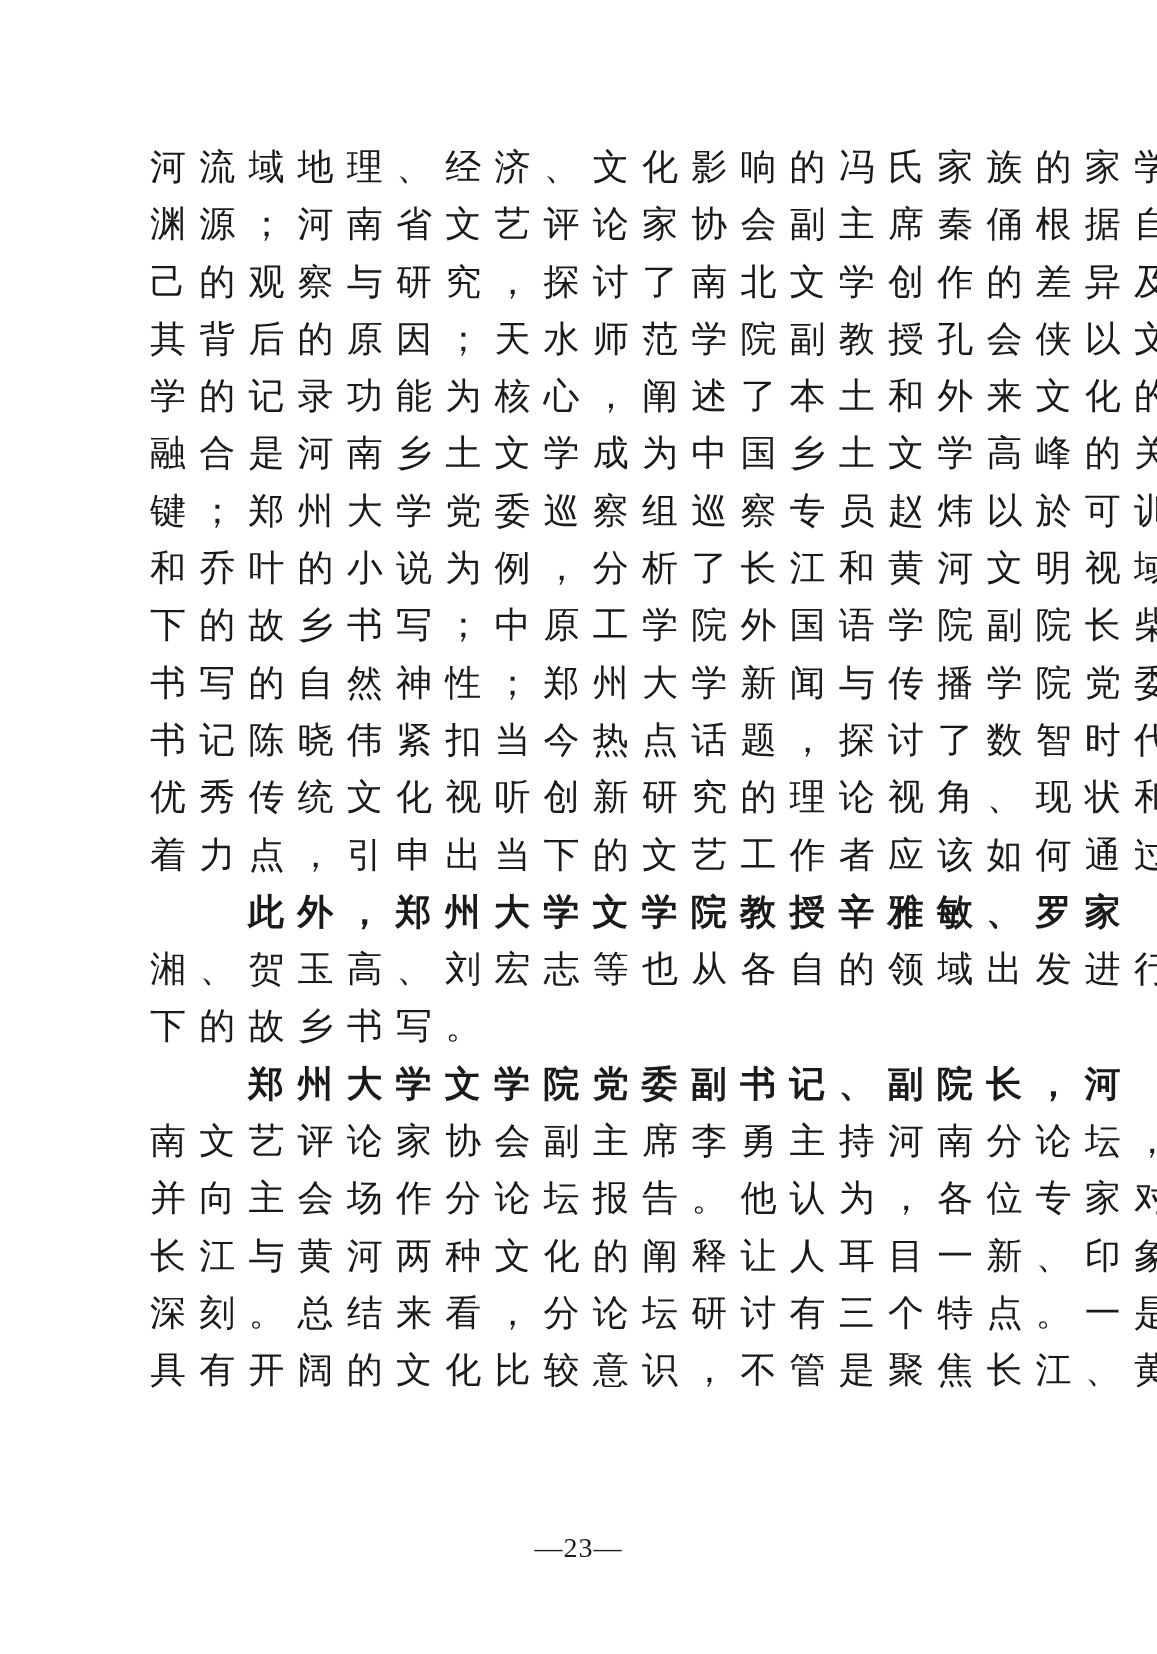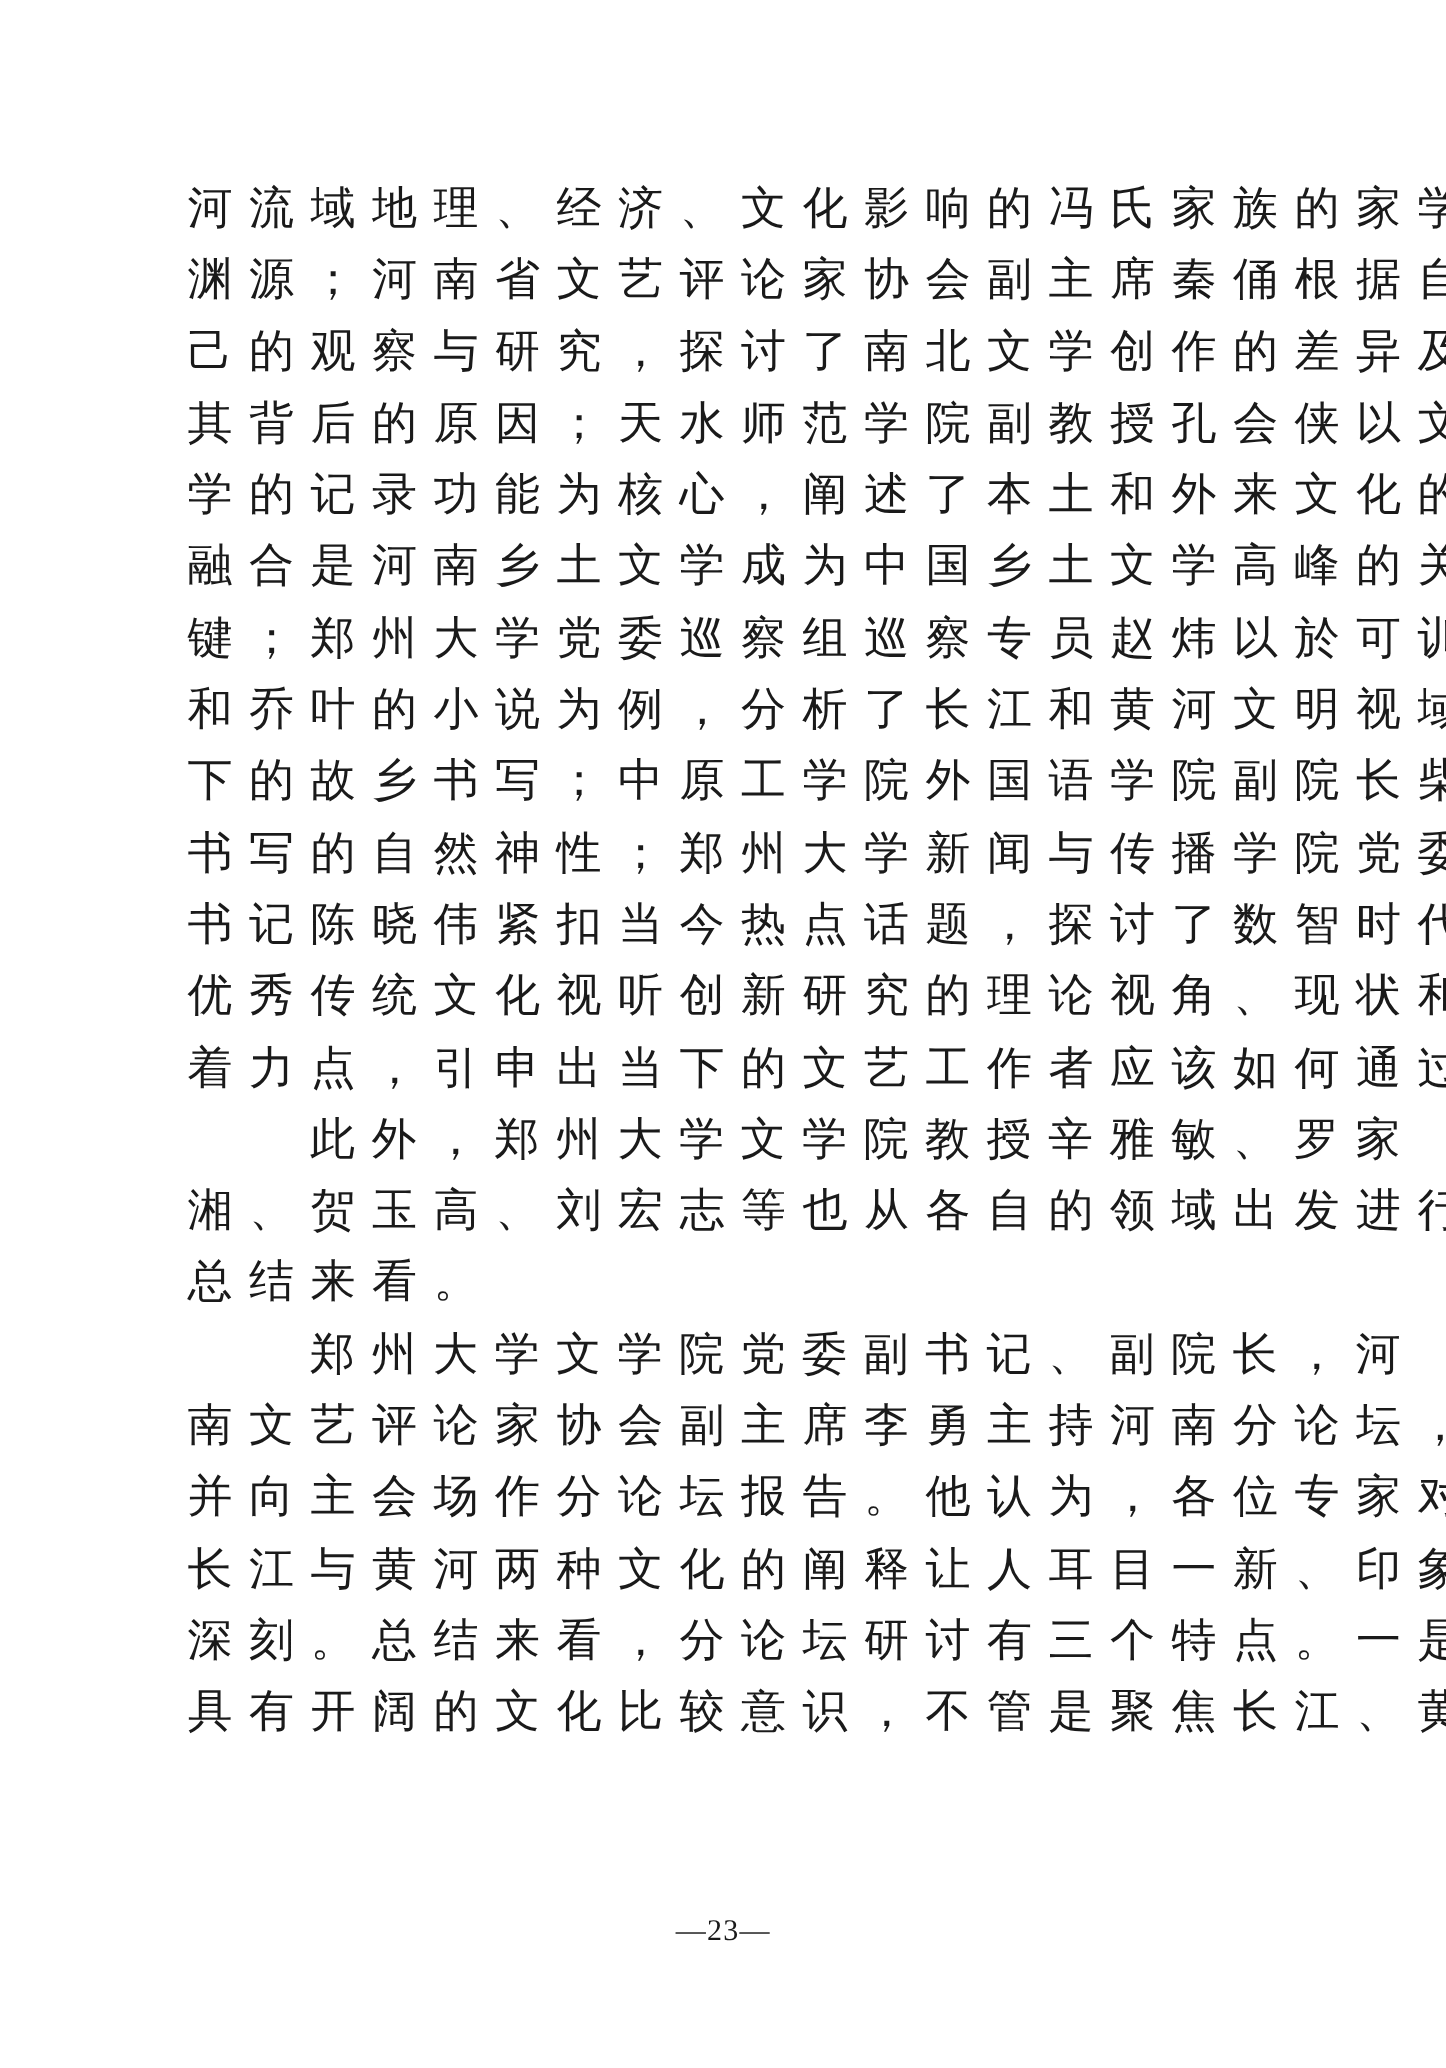--- a/index.html
+++ b/index.html
@@ -31,29 +31,30 @@
   .line {
     height: 57.3px;
     line-height: 57.3px;
     font-size: 36px;
     letter-spacing: 13.2px;
     white-space: nowrap;
     overflow: visible;
   }
   .line.indent {
     padding-left: 98px;
+    font-weight: bold;
   }
   .page-number {
     position: absolute;
     left: 0;
     width: 1157px;
     top: 1532px;
     text-align: center;
     font-family: "Liberation Serif", "DejaVu Serif", serif;
-    font-size: 24px;
+    font-size: 28px;
     letter-spacing: 1px;
     color: #1a1a1a;
   }
 </style>
 </head>
 <body>
 
 <div class="page">
   <div class="text-block">
     <div class="line">河流域地理、经济、文化影响的冯氏家族的家学</div>
@@ -64,21 +65,21 @@
     <div class="line">融合是河南乡土文学成为中国乡土文学高峰的关</div>
     <div class="line">键；郑州大学党委巡察组巡察专员赵炜以於可训</div>
     <div class="line">和乔叶的小说为例，分析了长江和黄河文明视域</div>
     <div class="line">下的故乡书写；中原工学院外国语学院副院长柴</div>
     <div class="line">书写的自然神性；郑州大学新闻与传播学院党委</div>
     <div class="line">书记陈晓伟紧扣当今热点话题，探讨了数智时代</div>
     <div class="line">优秀传统文化视听创新研究的理论视角、现状和</div>
     <div class="line">着力点，引申出当下的文艺工作者应该如何通过</div>
     <div class="line indent">此外，郑州大学文学院教授辛雅敏、罗家</div>
     <div class="line">湘、贺玉高、刘宏志等也从各自的领域出发进行</div>
-    <div class="line">总结来看。</div>
+    <div class="line">下的故乡书写。</div>
     <div class="line indent">郑州大学文学院党委副书记、副院长，河</div>
     <div class="line">南文艺评论家协会副主席李勇主持河南分论坛，</div>
     <div class="line">并向主会场作分论坛报告。他认为，各位专家对</div>
     <div class="line">长江与黄河两种文化的阐释让人耳目一新、印象</div>
     <div class="line">深刻。总结来看，分论坛研讨有三个特点。一是</div>
     <div class="line">具有开阔的文化比较意识，不管是聚焦长江、黄</div>
   </div>
 
   <div class="page-number">—23—</div>
 </div>

